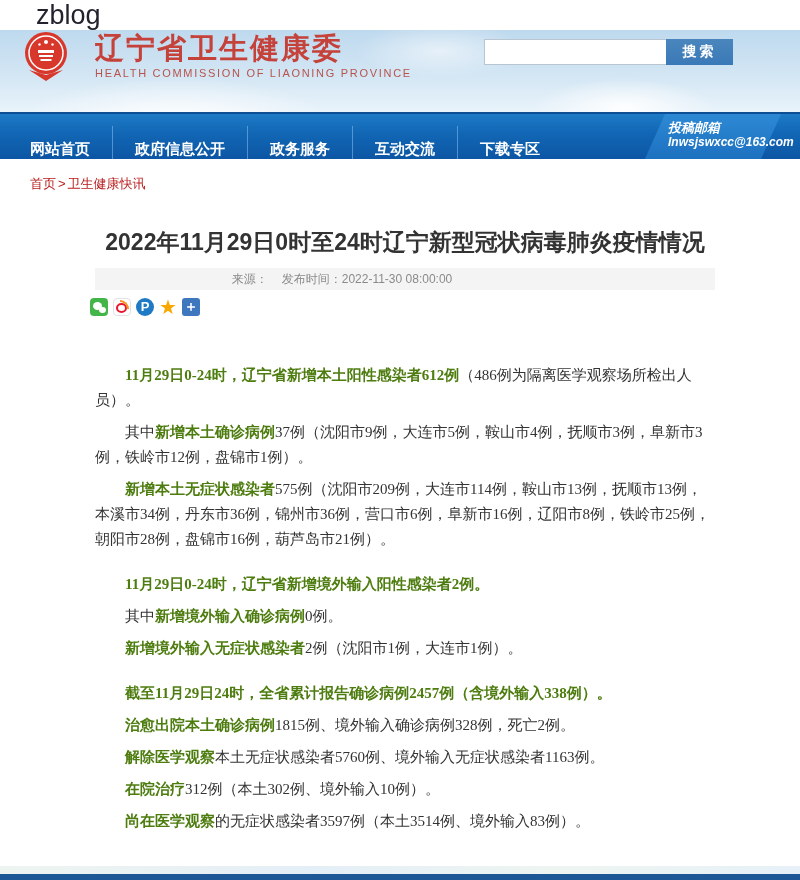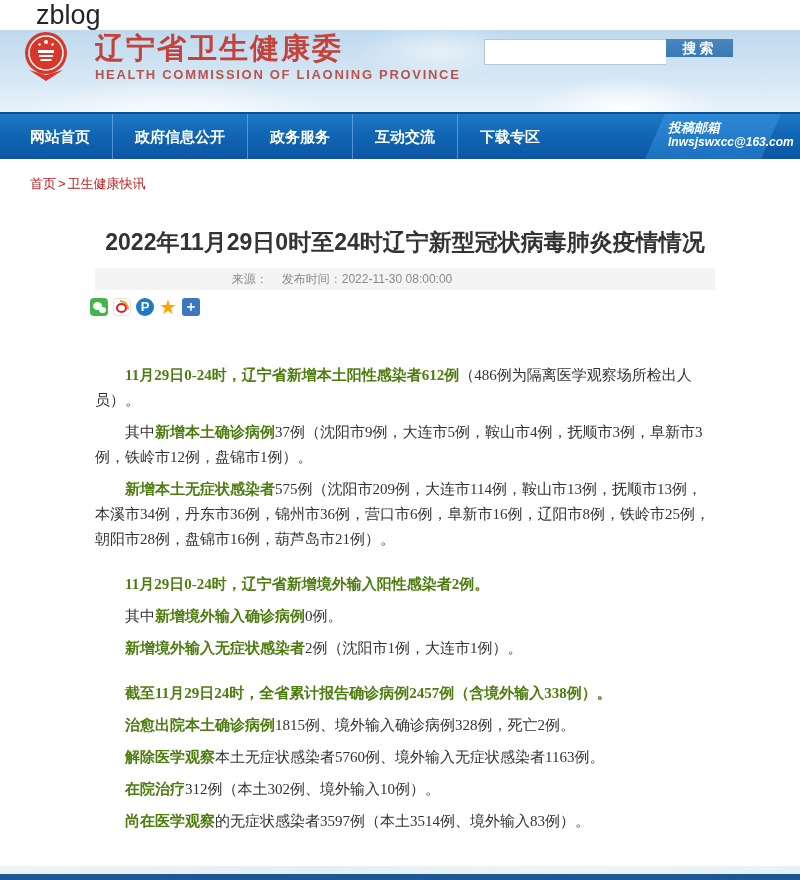--- a/index.html
+++ b/index.html
@@ -19,39 +19,39 @@
       radial-gradient(120px 40px at 55% 25%, rgba(255,255,255,.55), rgba(255,255,255,0) 70%),
       linear-gradient(180deg,#bed9ee 0%, #d3e6f4 55%, #e9f3fa 100%);
   }
   .emblem{position:absolute;left:21px;top:-1px;}
   .site-title-block{position:absolute;left:95px;top:2px;}
   .site-title{
     margin:0;font-size:29px;line-height:33px;font-weight:bold;
     color:var(--brand_red,#c5423b);letter-spacing:2px;white-space:nowrap;
   }
   .site-subtitle{
-    margin:2px 0 0;font-size:13px;font-weight:bold;letter-spacing:1.7px;
+    margin:2px 0 0;font-size:11px;font-weight:normal;letter-spacing:1.7px;
     color:var(--subtitle_red,#b8534d);white-space:nowrap;
   }
   .search-input{
     position:absolute;left:484px;top:9px;width:182px;height:26px;box-sizing:border-box;
     border:1px solid #b9c6d2;border-right:none;background:#fff;padding:0 6px;font-size:13px;color:#333;
   }
   .search-btn{
-    position:absolute;left:666px;top:9px;width:67px;height:18px;border:none;cursor:pointer;
+    position:absolute;left:666px;top:9px;width:67px;height:26px;border:none;cursor:pointer;
     background:linear-gradient(180deg,#4a86bd,var(--search_btn,#3a79b8));
     color:#fff;font-size:14px;letter-spacing:3px;font-weight:bold;
   }
   
   .nav{
     position:relative;height:45px;overflow:hidden;
     background:linear-gradient(180deg,#1e7ac6 0%, var(--nav_blue,#1166b4) 45%, var(--nav_blue_dark,#0c56a4) 100%);
     border-top:2px solid #0d4e95;box-sizing:content-box;
   }
-  .nav-menu{list-style:none;margin:0;padding:0 0 0 8px;display:flex;height:45px;}
+  .nav-menu{list-style:none;margin:0;padding:12px 0 0 8px;display:flex;height:45px;}
   .nav-item{
     padding:0 22px;line-height:45px;color:#fff;font-size:15px;font-weight:bold;
     border-right:1px solid rgba(140,190,235,.55);cursor:pointer;white-space:nowrap;
   }
   .nav-item:last-child{border-right:none;text-align:right;}
   .mailbox-band{
     position:absolute;top:-4px;bottom:-4px;left:655px;width:116px;
     background:linear-gradient(180deg,var(--mailbox_blue,#2f8bd6),#1b6fbe);
     transform:skewX(-24deg);
   }

